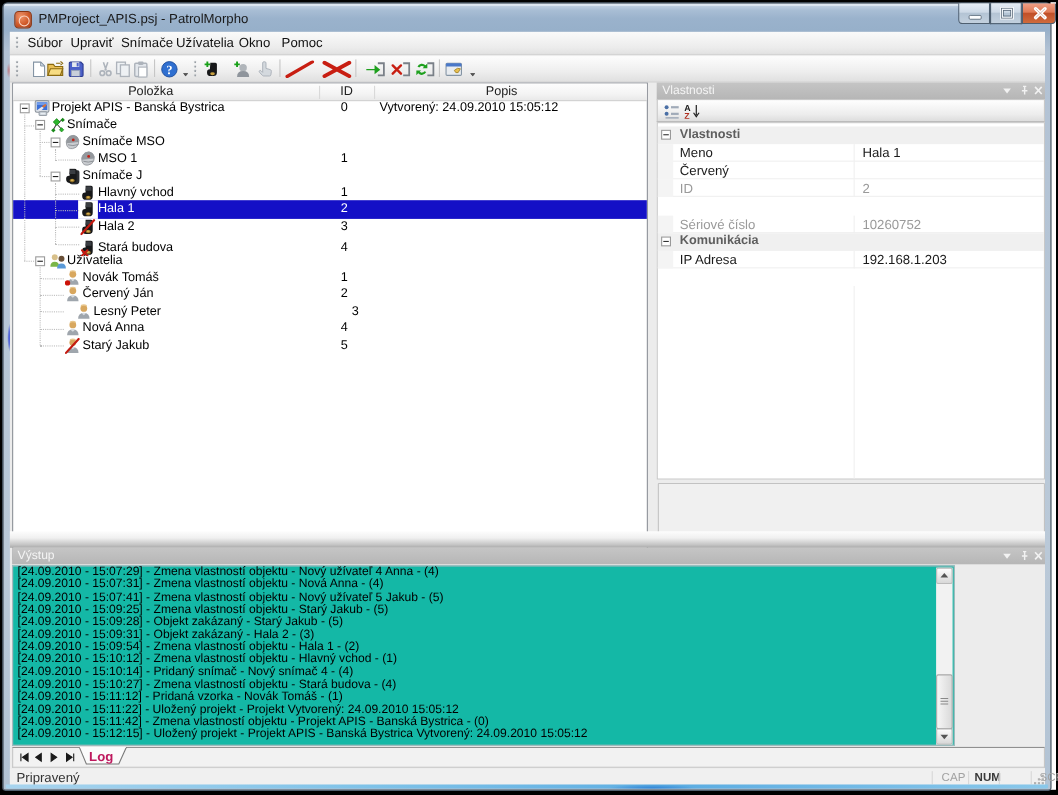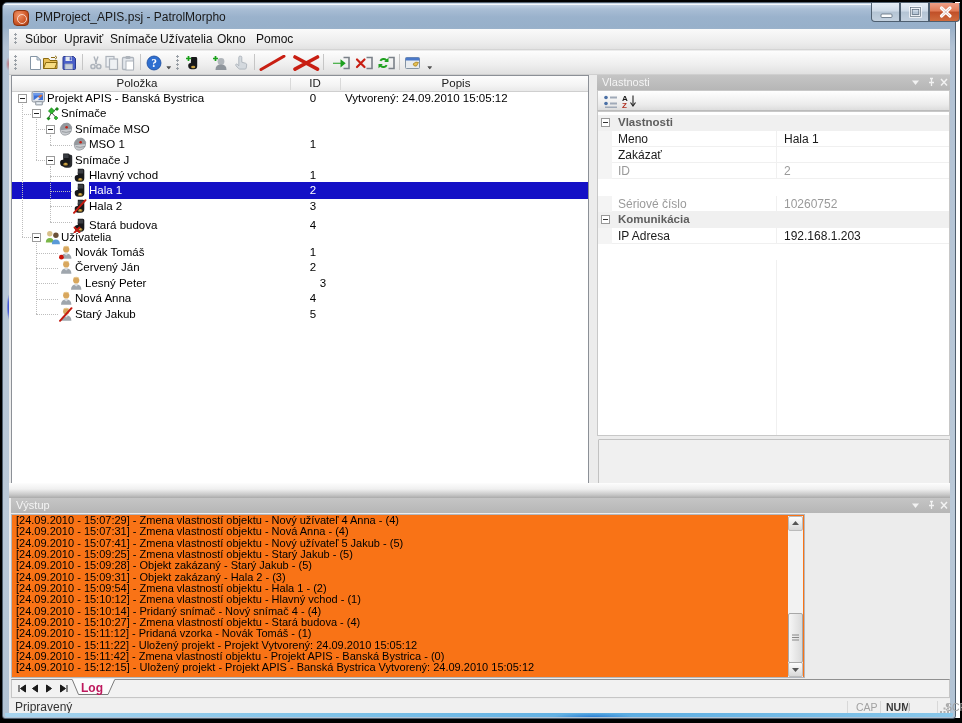--- a/index.html
+++ b/index.html
@@ -47,21 +47,21 @@
 .prow{position:absolute;left:0;width:351px;height:16.2px;border-bottom:1px solid #f0f0f0;}
 .prow .gut{position:absolute;left:0;top:0;width:14px;height:16px;background:#f4f4f4;}
 .prow.cat{background:#f0f0f0;color:#5e5e5e;font-weight:bold;font-size:11.5px;}
 .prow .nm{position:absolute;left:20px;top:1px;color:#1a1a1a;}
 .prow .vl{position:absolute;left:186px;top:1px;color:#1a1a1a;}
 .prow.cat .nm{color:#5e5e5e;}
 .prow .vsep{position:absolute;left:178px;top:0;width:1px;height:16px;background:#f0f0f0;}
 .nm.gray,.vl.gray{color:#9a9a9a;}
 #pdesc{position:absolute;left:1px;top:364px;width:352px;height:52px;background:#f0f0f0;border:1px solid #c2c2c2;border-radius:1px;}
 #ocap{left:2px;top:469px;width:939px;}
-#olog{position:absolute;left:2px;top:485px;width:794px;height:164px;background:#f97316;border:1px solid #b4b8bf;font-size:11px;color:#000;}
+#olog{position:absolute;left:2px;top:485px;width:857px;height:164px;background:#14b8a6;border:1px solid #b4b8bf;font-size:11px;color:#000;}
 #ologin{position:absolute;left:4px;top:0px;line-height:11.35px;white-space:nowrap;}
 #oscroll{position:absolute;right:1px;top:1px;width:15px;height:161px;background:#f2f2f2;}
 #otabs{position:absolute;left:2px;top:650px;width:939px;height:19px;background:#f2f2f2;border:1px solid #c6c6c6;border-top:1px solid #909090;}
 #status{position:absolute;left:0;top:670px;width:941px;height:16px;background:#f0f0f0;font-size:12px;color:#333;}
 </style></head>
 <body>
 <div id="whiteR"></div>
 <div id="win">
   <div id="title">
     <div class="hl"></div>
@@ -413,21 +413,21 @@
           </div>
 <div class="prow" style="top:18.7px;">
             <div class="gut"></div>
             <div class="vsep"></div>
             <div class="nm">Meno</div>
             <div class="vl">Hala 1</div>
           </div>
 <div class="prow" style="top:34.9px;">
             <div class="gut"></div>
             <div class="vsep"></div>
-            <div class="nm">Zakázať</div>
+            <div class="nm">Červený</div>
             <div class="vl"></div>
           </div>
 <div class="prow" style="top:51.1px;">
             <div class="gut"></div>
             <div class="vsep"></div>
             <div class="nm gray">ID</div>
             <div class="vl gray">2</div>
           </div>
 <div class="prow" style="top:83.5px;">
             <div class="gut"></div>

